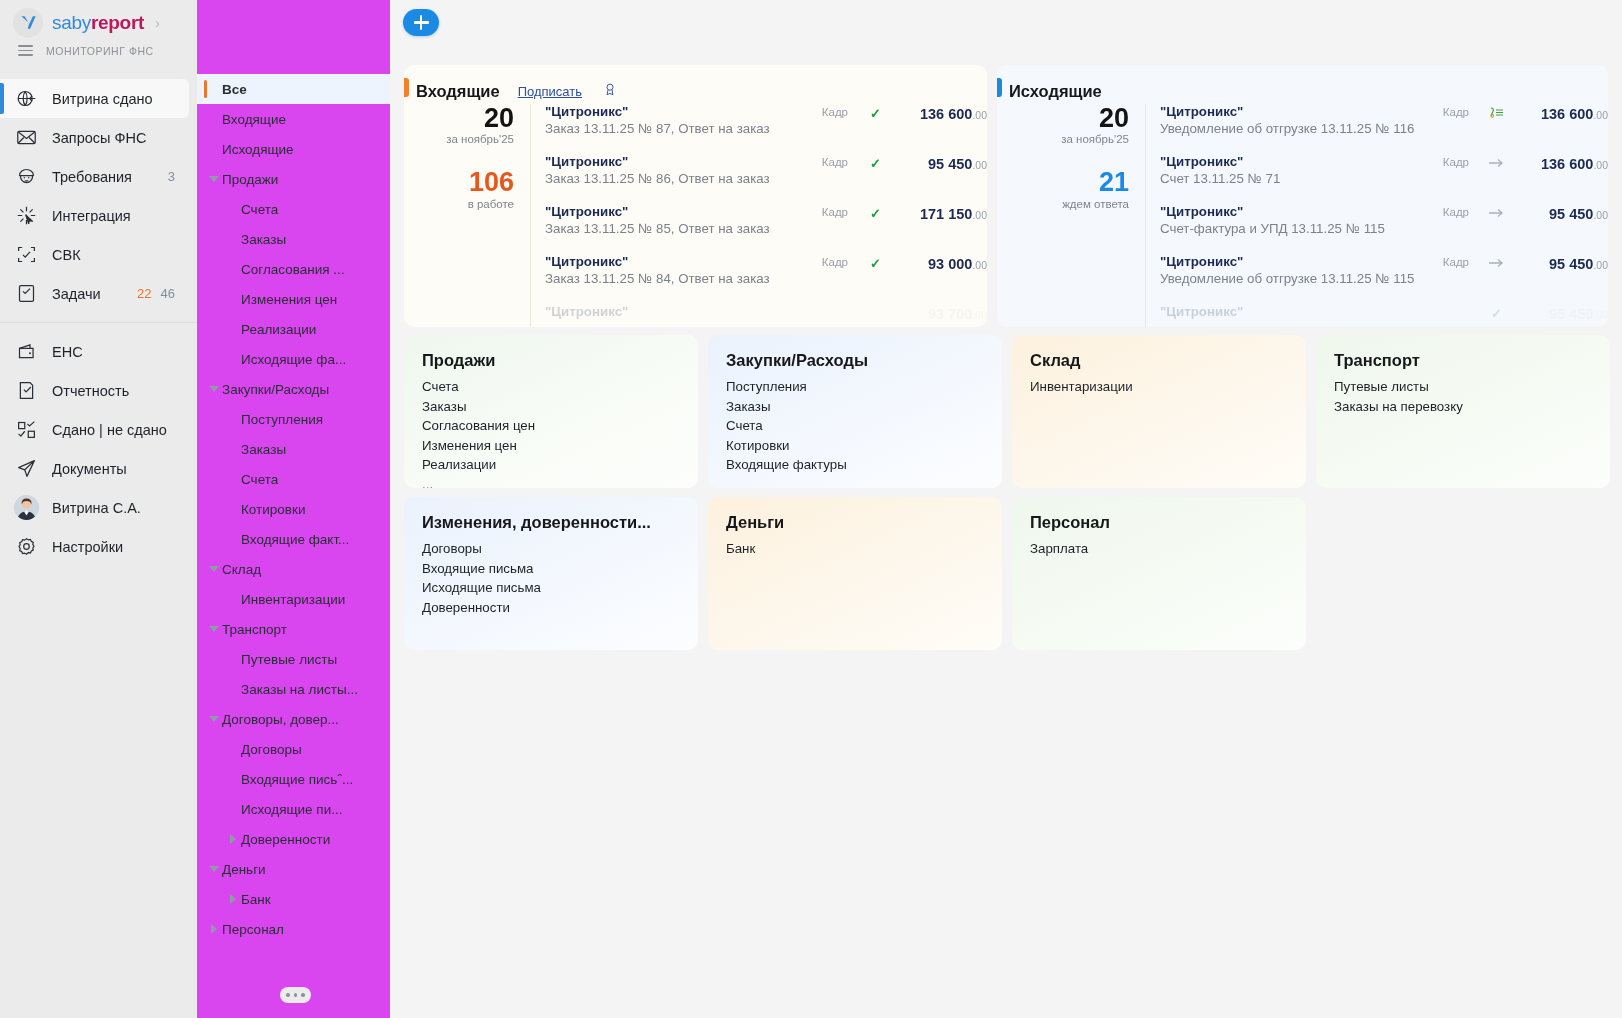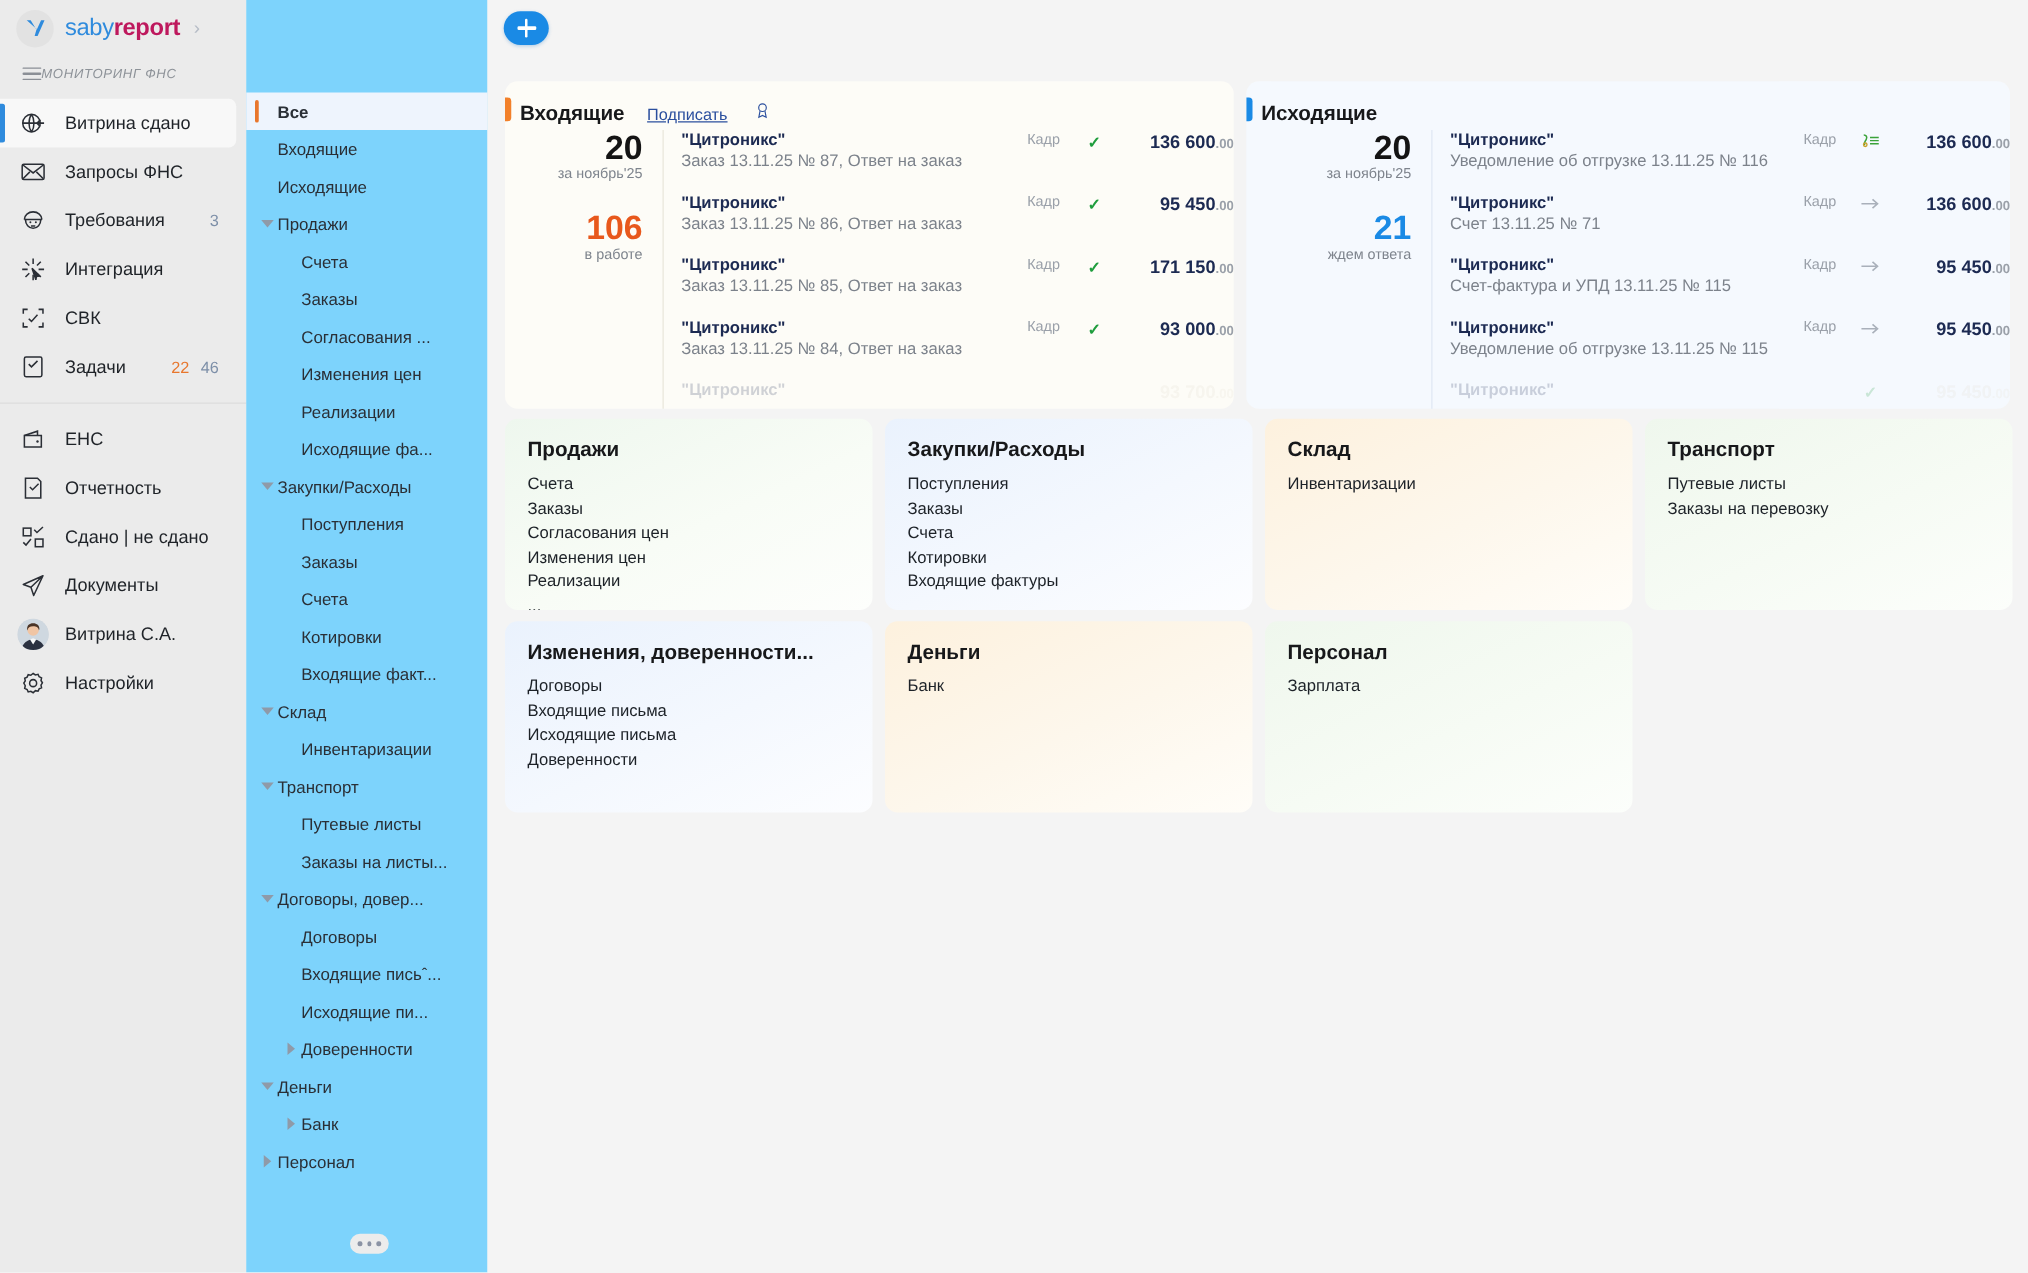--- a/index.html
+++ b/index.html
@@ -25,21 +25,21 @@
   .brand-logo {
     width: 30px; height: 30px; border-radius: 50%;
     background: #e2e2e2; display: flex; align-items: center; justify-content: center;
   }
   .brand-name { font-size: 19px; letter-spacing: -.3px; white-space: nowrap; }
   .brand-name .b1 { color: #2f8bdd; }
   .brand-name .b2 { color: #be185d; font-weight: bold; }
   .brand-chev { color: #b6bcc6; font-size: 15px; margin-left: 2px; }
 
   .monitor-row {
-    height: 28px; display: flex; align-items: center; padding-left: 18px; font-style: italic;
+    height: 28px; display: flex; align-items: flex-start; gap: 13px; padding-left: 18px;
   }
   .burger { display: flex; flex-direction: column; gap: 3px; }
   .burger i { display: block; width: 15px; height: 1.5px; background: #8b8f96; border-radius: 1px; }
   .monitor-label {
     font-size: 10.5px; color: #8d9298; letter-spacing: .55px; text-transform: uppercase;
   }
 
   .nav { margin-top: 6px; }
   .nav-item {
     position: relative; height: 39px; display: flex; align-items: center;
@@ -57,21 +57,21 @@
   .badge-orange { color: #e8762c; }
   .nav-sep { height: 1px; background: #dddddd; margin: 9px 0 9px 0; }
   .avatar-img {
     width: 25px; height: 25px; border-radius: 50%; overflow: hidden; flex: 0 0 25px;
     background: #cfd6dd; position: relative;
   }
 
   
   .treepanel {
     width: 193px; flex: 0 0 193px; height: 1018px;
-    background: #7dd3fc; position: relative;
+    background: #d946ef; position: relative;
     padding-top: 74px;
   }
   .tree-item {
     height: 30px; display: flex; align-items: center; position: relative;
     font-size: 13.5px; color: #2a2f36; cursor: pointer; white-space: nowrap;
   }
   .tree-item.sel { background: #eef4fd; font-weight: bold; }
   .tree-item.sel::before {
     content:''; position:absolute; left:7px; top:6px; bottom:6px; width:3px;
     background:#e8762c; border-radius:2px;
@@ -134,21 +134,21 @@
   .mailcard.outgoing .mc-list { border-left-color: #dfe7f3; }
   .mail-item { display: flex; align-items: flex-start; height: 50px; cursor: pointer; }
   .mi-texts { flex: 1; min-width: 0; }
   .mi-org { font-size: 13.3px; font-weight: bold; color: #1c2a52; }
   .mi-sub { font-size: 13.3px; color: #7c828b; margin-top: 2px; white-space: nowrap; overflow:hidden; text-overflow: ellipsis; }
   .mi-right { display: flex; gap: 20px; padding-top: 2px; }
   .mi-kadr { font-size: 11.5px; color: #9aa0a9; }
   .mi-mark { width: 15px; text-align: center; font-size: 13px; }
   .mark-check { color: #1f9d3d; font-weight: bold; }
   .mi-amt { font-size: 14.5px; font-weight: bold; color: #1c2a52; min-width: 84px; text-align: right; white-space: nowrap; }
-  .mi-amt .cents { font-size: 10.5px; font-weight: bold; color: #9aa0a9; }
+  .mi-amt .cents { font-size: 10.5px; font-weight: normal; color: #9aa0a9; }
   .mi-amt.faded { color: #ded9cc; }
   .mi-amt.faded .cents { color: #e4dfd2; }
   .mail-item.ghost { opacity: .2; }
 
   
   .tilegrid { padding: 8px 14px 0 14px; }
   .tilerow { display: flex; gap: 10px; margin-bottom: 9px; }
   .tile {
     border-radius: 10px; height: 153px; padding: 16px 0 0 18px; overflow: hidden; cursor: pointer;
   }

